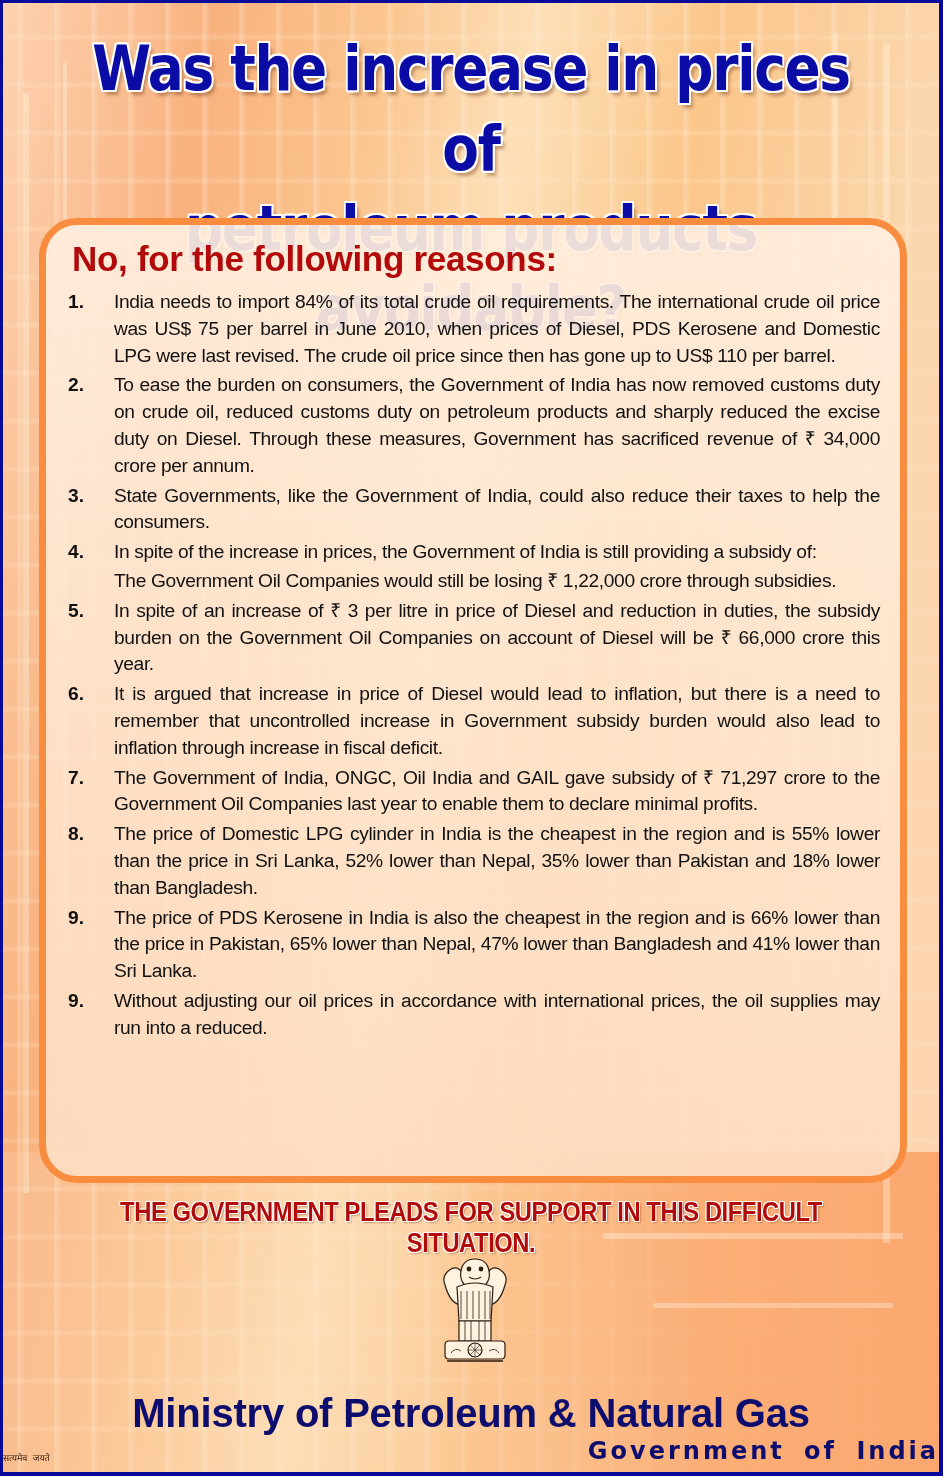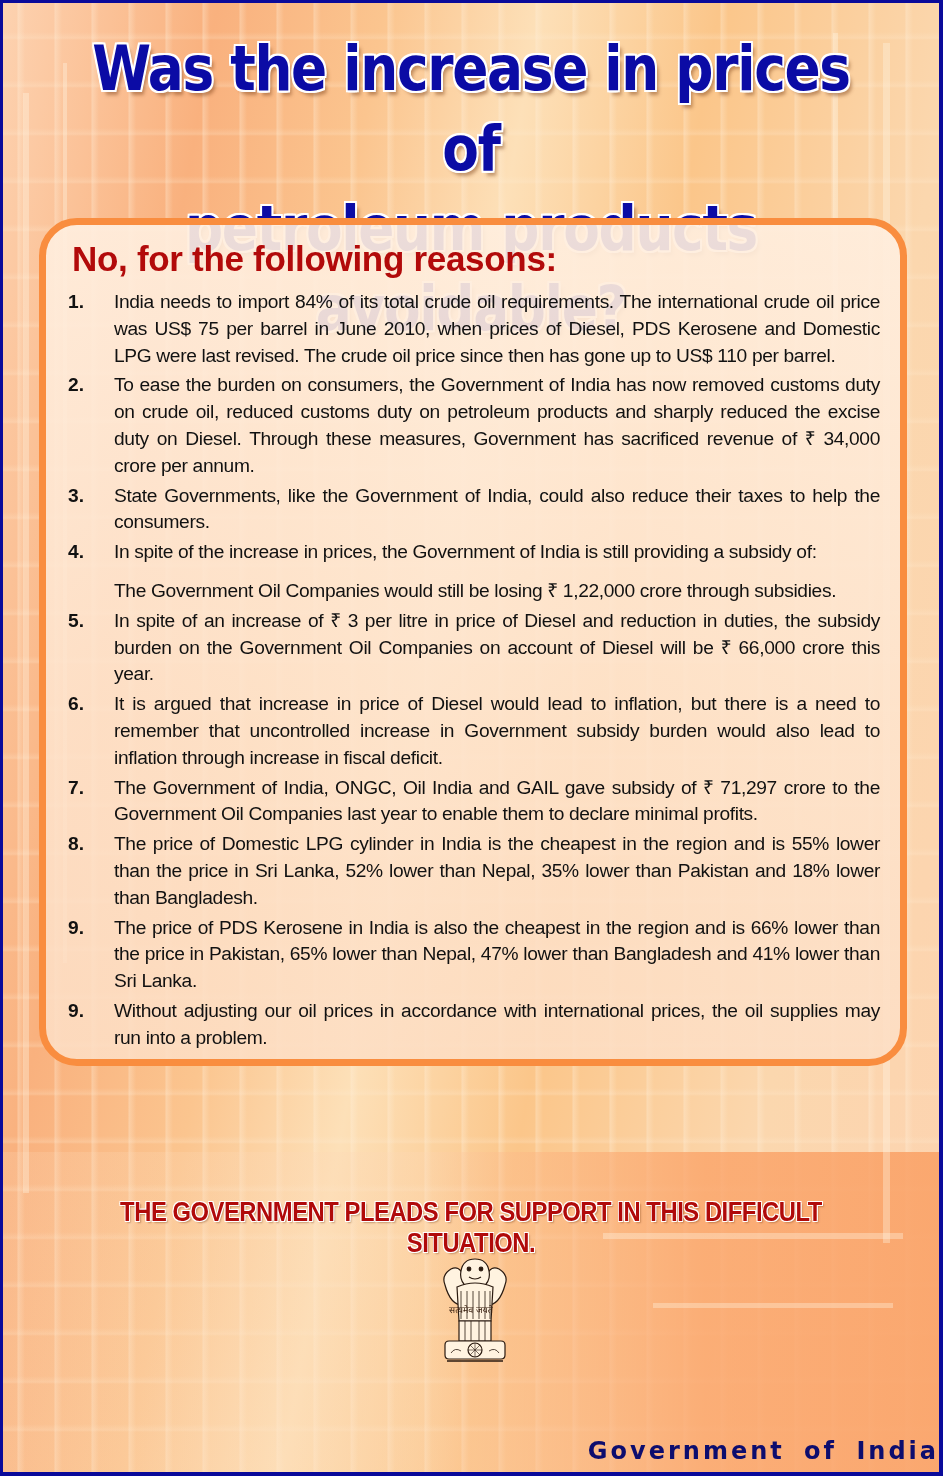--- a/index.html
+++ b/index.html
@@ -32,21 +32,21 @@
       transform: scaleX(0.86);
       text-shadow:
         -2px -2px 0 #fff, 2px -2px 0 #fff, -2px 2px 0 #fff, 2px 2px 0 #fff,
         0 -2px 0 #fff, 0 2px 0 #fff, -2px 0 0 #fff, 2px 0 0 #fff,
         4px 5px 4px rgba(120,60,20,0.45);
       z-index: 2;
     }
     .title .line { display: block; }
     .reasons-box {
       position: absolute; left: 36px; top: 215px;
-      width: 868px; height: 848px;
+      width: 868px; height: 965px;
       box-sizing: border-box;
       border: 7px solid #f98d3f;
       border-radius: 38px;
       background: linear-gradient(180deg, rgba(255,238,222,0.92) 0%, rgba(254,228,205,0.88) 60%, rgba(253,222,196,0.88) 100%);
       z-index: 2;
     }
     .reasons-heading {
       position: absolute; left: 26px; top: 14px;
       font-family: "Liberation Sans", sans-serif;
       font-weight: bold; font-size: 35px;
@@ -58,40 +58,39 @@
       margin: 0; padding: 0; list-style: none;
       font-family: "Liberation Sans", sans-serif;
       font-size: 19.2px; line-height: 26.8px;
       color: #111;
     }
     .reason { position: relative; padding-left: 46px; margin-bottom: 3px; text-align: justify; letter-spacing: -0.35px; }
     .reason .num { position: absolute; left: 0; top: 0; font-weight: bold; letter-spacing: 0; }
     .sub { display: block; padding-left: 0; }
     .sub-item { display: block; margin-top: 3px; }
     .sub-item.c { padding-left: 2px; }
-    .after-sub { display: block; margin-top: 12px; text-align: justify; }
+    .after-sub { display: block; margin-top: 2px; text-align: justify; }
     .plea {
       position: absolute; left: 0; right: 0; top: 1194px;
       text-align: center;
       font-family: "Liberation Sans", sans-serif;
       font-weight: bold; font-size: 27px;
       color: #b00a0a;
       transform: scaleX(0.88);
       letter-spacing: -0.5px;
       text-shadow: -1px -1px 0 #fff, 1px -1px 0 #fff, -1px 1px 0 #fff, 1px 1px 0 #fff, 2px 2px 2px rgba(100,40,0,0.35);
       z-index: 2;
     }
     .emblem {
       position: absolute; left: 432px; top: 1252px; width: 80px; height: 132px;
       z-index: 2;
     }
     .motto {
-      position: absolute; left: 0; right: 0; top: 1300px;
-      text-align: center;
-      font-family: Liberation Sans, sans-serif;
+      position: absolute; left: 0; right: 0; top: 1448px;
+      font-family: Liberation Mono, monospace;
       font-size: 9px; color: #3a2010;
       z-index: 2;
     }
     .ministry {
       position: absolute; left: 0; right: 0; top: 1388px;
       text-align: center;
       font-family: "Liberation Sans", sans-serif;
       font-weight: bold; font-size: 40px;
       color: #0d0d6e;
       letter-spacing: -0.2px;
@@ -161,21 +160,21 @@
       <li class="reason">
         <span class="num">8.</span>
         <span>The price of Domestic LPG cylinder in India is the cheapest in the region and is 55% lower than the price in Sri Lanka, 52% lower than Nepal, 35% lower than Pakistan and 18% lower than Bangladesh.</span>
       </li>
       <li class="reason">
         <span class="num">9.</span>
         <span>The price of PDS Kerosene in India is also the cheapest in the region and is 66% lower than the price in Pakistan, 65% lower than Nepal, 47% lower than Bangladesh and 41% lower than Sri Lanka.</span>
       </li>
       <li class="reason">
         <span class="num">9.</span>
-        <span>Without adjusting our oil prices in accordance with international prices, the oil supplies may run into a problem.</span>
+        <span>Without adjusting our oil prices in accordance with international prices, the oil supplies may run into a reduced.</span>
       </li>
     </ol>
   </div>
 
   <div class="plea">THE GOVERNMENT PLEADS FOR SUPPORT IN THIS DIFFICULT SITUATION.</div>
 
   <div class="emblem">
     <svg width="80" height="120" viewBox="0 0 80 120" xmlns="http://www.w3.org/2000/svg">
       <g fill="#fff3e0" stroke="#2a1a10" stroke-width="1.2">
 
@@ -196,14 +195,15 @@
         <path d="M14 86 h52 q4 0 4 4 v10 q0 4 -4 4 h-52 q-4 0 -4 -4 v-10 q0 -4 4 -4z"></path>
         <circle cx="40" cy="95" r="7" fill="none"></circle>
         <path d="M40 88 v14 M33 95 h14 M35 90 l10 10 M45 90 l-10 10" fill="none" stroke-width="0.6"></path>
         <path d="M16 98 q4 -6 10 -2 M64 98 q-4 -6 -10 -2" fill="none" stroke-width="0.8"></path>
         <path d="M12 106 h56" fill="none" stroke-width="1.6"></path>
       </g>
     </svg>
   </div>
   <div class="motto">सत्यमेव जयते</div>
 
+  <div class="ministry">Ministry of Petroleum &amp; Natural Gas</div>
   <div class="govt">Government of India</div>
 </div>
 
 </body></html>

